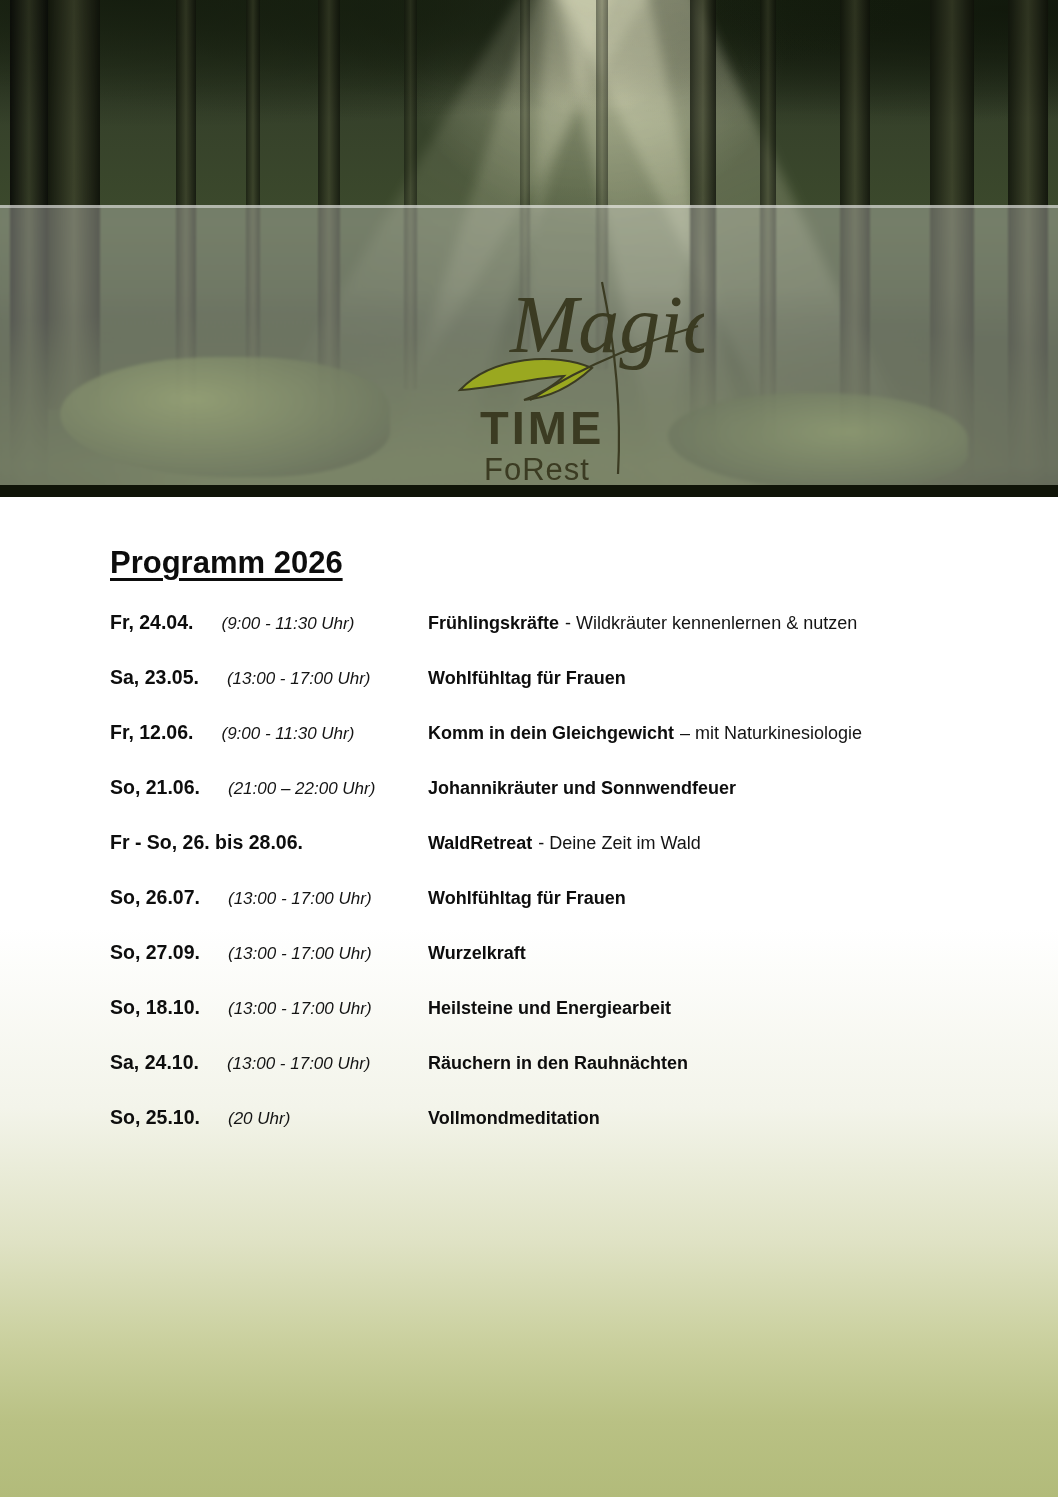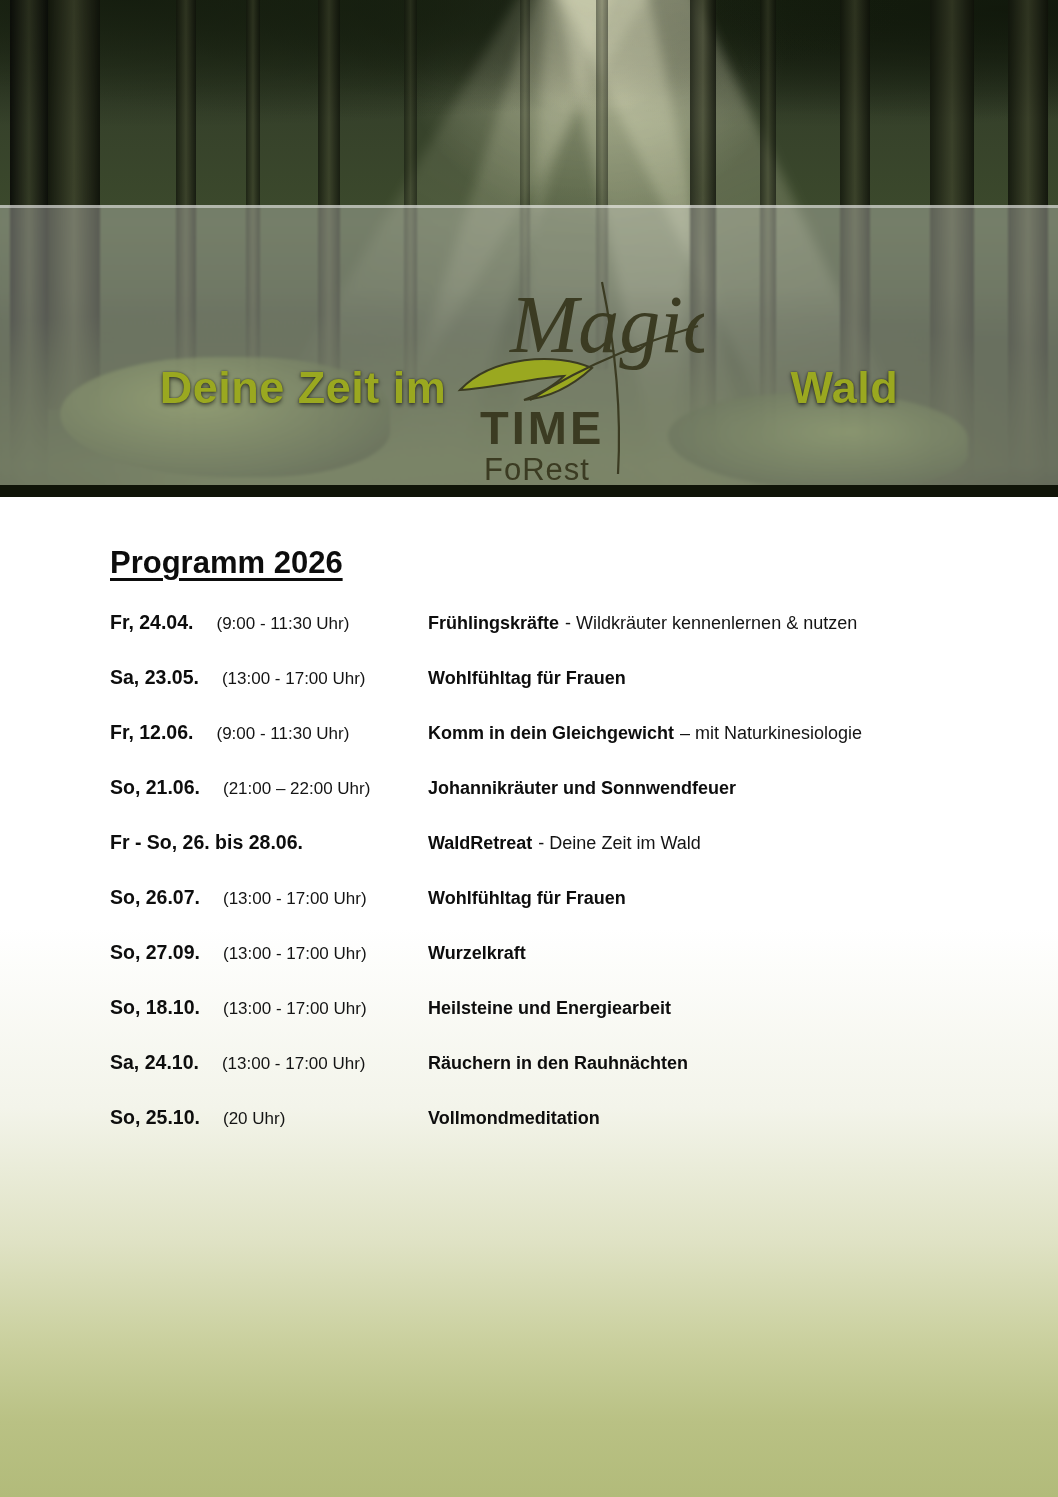--- a/index.html
+++ b/index.html
@@ -195,30 +195,32 @@
     align-items: baseline;
     padding: 0 0 0 70px;
     height: 55px;
     white-space: nowrap;
   }
   .ev-date-col {
     width: 318px;
     flex: 0 0 318px;
     display: flex;
     align-items: baseline;
+    gap: 21px;
   }
   .ev-date {
     font-size: 19.5px;
     font-weight: bold;
     color: #0d0d0d;
   }
   .ev-time {
     font-size: 17px;
     color: #141414;
-    margin-left: 23px;
+    margin-left: 7px;
+    font-style: italic;
   }
   .ev-title {
     font-size: 18px;
     font-weight: bold;
     color: #0d0d0d;
   }
   .ev-desc {
     font-size: 18px;
     color: #141414;
     margin-left: 6px;
@@ -255,25 +257,20 @@
 
     <div class="floor"></div>
     <div class="mosslog"></div>
     <div class="mosslog2"></div>
 
     <div class="hero-band"></div>
     <div class="hero-band-top"></div>
     <div class="hero-bottom-strip"></div>
   </div>
 
-  <div class="hero-title">
-    <span>Deine Zeit im</span>
-    <span class="gap"></span>
-    <span>Wald</span>
-  </div>
 
   <div class="logo">
     <svg width="252" height="240" viewBox="0 0 252 240" xmlns="http://www.w3.org/2000/svg">
 
       <path d="M8 142 C 40 108, 104 104, 140 120 C 118 140, 96 150, 72 152 C 88 146, 104 136, 112 128 C 82 130, 40 140, 8 142 Z" fill="#9aa820" stroke="#3b3b22" stroke-width="2"></path>
 
       <path d="M78 152 C 140 112, 200 92, 246 78" fill="none" stroke="#3b3b22" stroke-width="2.2"></path>
       <path d="M150 34 C 162 92, 170 156, 166 226" fill="none" stroke="#3b3b22" stroke-width="2.2"></path>
 
       <text x="58" y="104" font-family="'Liberation Serif', serif" font-size="82" font-style="italic" fill="#3b3b22">Magic</text>

